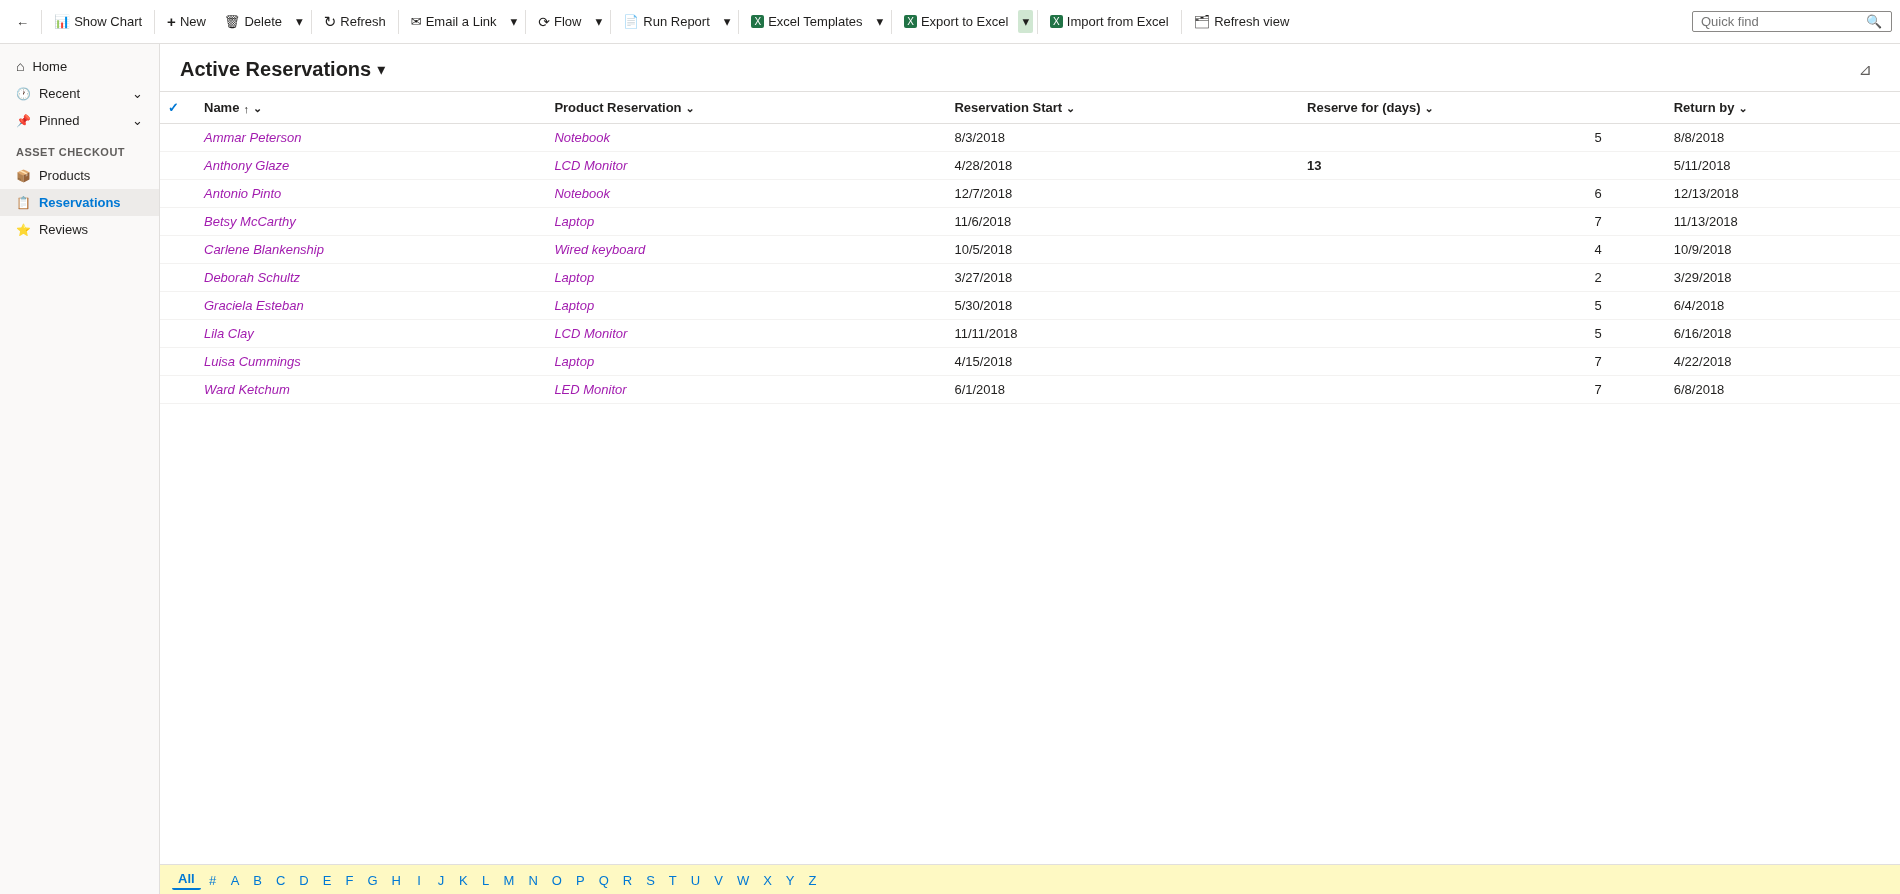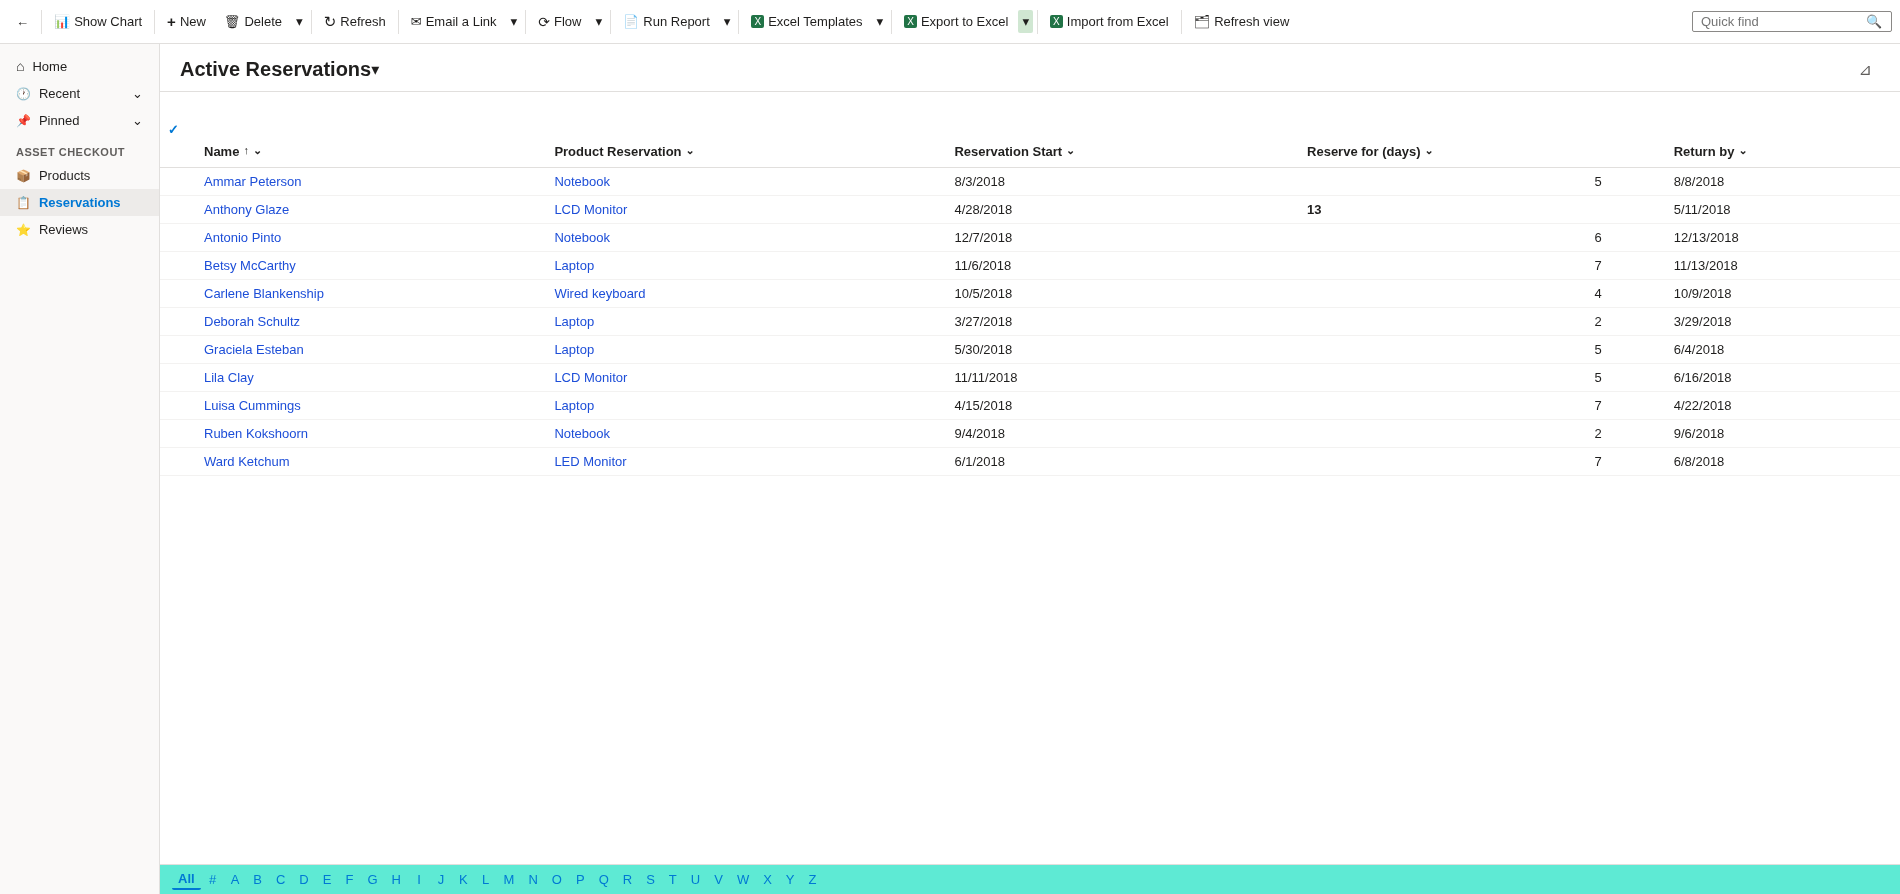--- a/index.html
+++ b/index.html
@@ -58,46 +58,46 @@
     
     .content { flex: 1; display: flex; flex-direction: column; overflow: hidden; }
 
     
     .content-header {
       display: flex; align-items: center; justify-content: space-between;
       padding: 12px 20px 8px; border-bottom: 1px solid #e1dfdd; flex-shrink: 0;
     }
     .content-title {
       font-size: 20px; font-weight: 600; color: #201f1e;
-      display: flex; align-items: center; 
+      display: flex; align-items: center; gap: 6px;
     }
     .content-header-right { display: flex; align-items: center; gap: 8px; }
     .filter-icon-btn {
       background: none; border: none; cursor: pointer; padding: 4px 8px;
       color: #605e5c; font-size: 16px;
     }
 
     
     .table-container { flex: 1; overflow: auto; }
     table { width: 100%; border-collapse: collapse; }
     thead tr { border-bottom: 1px solid #e1dfdd; background: #fff; }
     th {
       padding: 8px 12px; text-align: left; font-weight: 600; font-size: 13px;
       color: #201f1e; white-space: nowrap; border-bottom: 1px solid #e1dfdd;
       cursor: pointer; position: sticky; top: 0; background: #fff; z-index: 1;
     }
-    th .col-header { display: flex; align-items: flex-start; gap: 4px; margin-top: 44px; }
+    th .col-header { display: flex; align-items: flex-end; gap: 4px; }
     td { padding: 6px 12px; border-bottom: 1px solid #f3f2f1; color: #201f1e; font-size: 13px; }
-    .link-cell { color: #1d4ed8; cursor: pointer; }
+    .link-cell { color: #a21caf; cursor: pointer; font-style: italic; }
     .checkbox-col { width: 32px; padding: 6px 8px; }
 
     
     .alphabet-bar {
-      display: flex; align-items: center; border-top: 1px solid #e1dfdd;
-      padding: 4px 12px; background: #5eead4; flex-shrink: 0; gap: 2px;
+      display: flex; align-items: flex-end; border-top: 1px solid #e1dfdd;
+      padding: 4px 12px; background: #fef9c3; flex-shrink: 0; gap: 2px;
     }
     .alpha-btn {
       padding: 2px 6px; background: none; border: none; cursor: pointer;
       font-size: 13px; color: #0078d4; border-radius: 2px; min-width: 20px; text-align: center;
     }
     .alpha-btn.active { color: #0078d4; border-bottom: 2px solid #0078d4; font-weight: 600; }
 
     
     .footer {
       border-top: 1px solid #e1dfdd; padding: 4px 12px; font-size: 12px;
@@ -337,28 +337,20 @@
       <td style="text-align:right; padding-right:60px;">5</td>
       <td>6/16/2018</td>
     </tr>
             <tr>
       <td class="checkbox-col"></td>
       <td class="link-cell">Luisa Cummings</td>
       <td class="link-cell">Laptop</td>
       <td>4/15/2018</td>
       <td style="text-align:right; padding-right:60px;">7</td>
       <td>4/22/2018</td>
-    </tr>
-            <tr>
-      <td class="checkbox-col"></td>
-      <td class="link-cell">Ruben Kokshoorn</td>
-      <td class="link-cell">Notebook</td>
-      <td>9/4/2018</td>
-      <td style="text-align:right; padding-right:60px;">2</td>
-      <td>9/6/2018</td>
     </tr>
             <tr>
       <td class="checkbox-col"></td>
       <td class="link-cell">Ward Ketchum</td>
       <td class="link-cell">LED Monitor</td>
       <td>6/1/2018</td>
       <td style="text-align:right; padding-right:60px;">7</td>
       <td>6/8/2018</td>
     </tr>
           </tbody>

